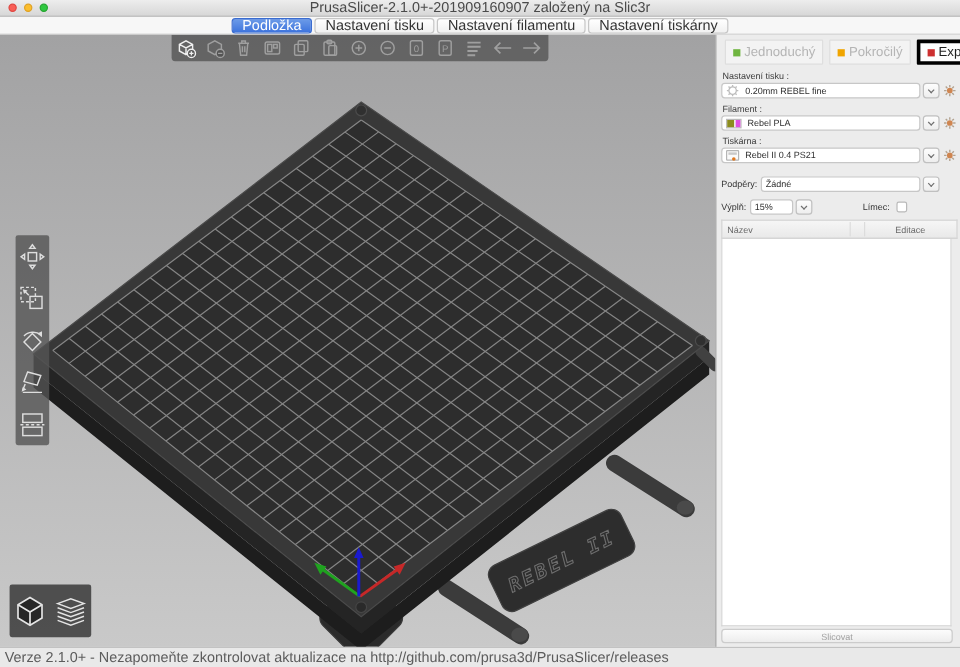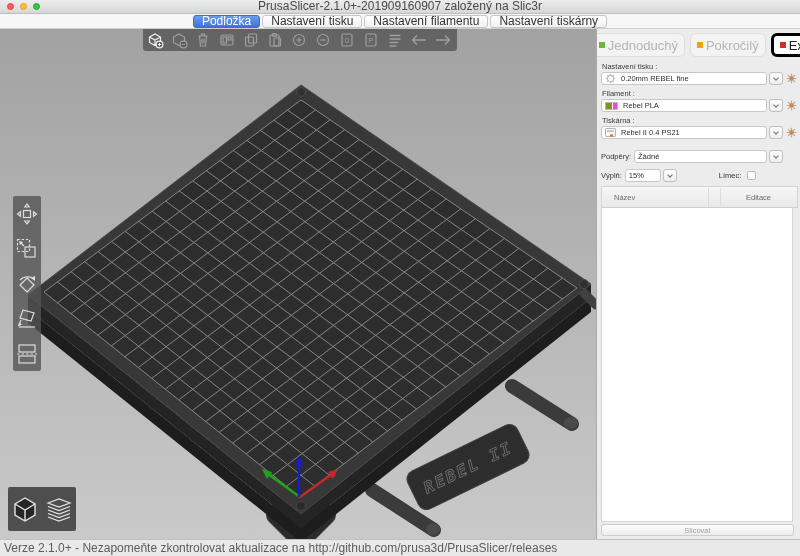--- a/index.html
+++ b/index.html
@@ -45,21 +45,21 @@
   
   .view-toolbar { position:absolute; left:8px; top:458px; width:68px; height:44px;
     background:rgba(62,62,62,0.88); border-radius:2px; display:flex; }
   .view-btn { width:34px; height:44px; display:flex; align-items:center; justify-content:center; }
 
   
   .sidebar { width:203px; height:510px; background:#ececec; display:flex; flex-direction:column;
     padding:2px 2px 2px 4px; font-size:7.5px; color:#333; }
   .modes { display:flex; justify-content:center; gap:5px; margin:2px 0 2px 28px; }
   .mode-chip { display:flex; align-items:center; gap:3px; background:#f3f3f3; border:1px solid #dedede;
-    border-radius:6px; padding:1.5px 6px; color:#b5b5b5; font-size:13px; }
+    border-radius:1px; padding:1.5px 6px; color:#b5b5b5; font-size:11px; }
   .mode-chip .sq { width:6px; height:6px; display:inline-block; }
   .mode-chip.active { background:#fdfdfd; border:3px solid #000000; color:#1d1d1d; }
 
   .sec-label { margin:3px 0 1px 1px; color:#3c3c3c; }
   .row { display:flex; align-items:center; margin-bottom:1px; }
   .field { flex:1; height:13px; background:#fff; border:1px solid #c7c7c7; border-radius:3px;
     display:flex; align-items:center; padding:0 3px; gap:5px; color:#2f2f2f; overflow:hidden; white-space:nowrap; }
   .combo-btn { width:14px; height:13px; margin-left:2px; background:linear-gradient(#fdfdfd,#eee);
     border:1px solid #c0c0c0; border-radius:3px; display:flex; align-items:center; justify-content:center; }
   .chev { width:4px; height:4px; border-right:1px solid #6f6f6f; border-bottom:1px solid #6f6f6f;
@@ -68,23 +68,23 @@
   .swatch { width:13px; height:8px; display:flex; border:0.5px solid #bbb; }
   .swatch i { display:block; height:100%; }
   .printer-ic { width:11px; height:9px; background:#fafafa; border:1px solid #b5b5b5; border-radius:1px; position:relative; }
   .printer-ic::before { content:""; position:absolute; left:1px; right:1px; top:1px; height:2px; background:#c9c9c9; }
   .printer-ic::after { content:""; position:absolute; left:4px; top:4.5px; width:3px; height:3px; border-radius:50%; background:#e07820; }
 
   .inline-label { margin-right:3px; }
   .small-field { width:36px; flex:none; }
   .checkbox { width:9px; height:9px; background:#fff; border:1px solid #b9b9b9; border-radius:2px; margin-left:3px; }
 
-  .list-header { margin-top:3px; height:22px; background:linear-gradient(#f6f6f6,#e9e9e9);
+  .list-header { margin-top:3px; height:16px; background:linear-gradient(#f6f6f6,#e9e9e9);
     border:1px solid #d5d5d5; border-bottom:1px solid #cfcfcf; display:flex; align-items:center;
-    color:#6b6b6b; position:relative; padding:0 12px; }
+    color:#6b6b6b; position:relative; padding:0 4px; }
   .list-header .col2 { position:absolute; right:26px; }
   .list-header .div1 { position:absolute; right:88px; top:1px; bottom:1px; width:1px; background:#dcdcdc; }
   .list-header .div2 { position:absolute; right:76px; top:1px; bottom:1px; width:1px; background:#dcdcdc; }
   .object-list { flex:1; background:#fff; border:1px solid #d5d5d5; border-top:none; margin-right:5px; }
 
   .side-btn { height:12px; margin:2px 4px 1px 0; background:linear-gradient(#fcfcfc,#ededed);
     border:1px solid #ccc; border-radius:3px; color:#a0a0a0; font-size:7.5px;
     display:flex; align-items:center; justify-content:center; }
 
   

